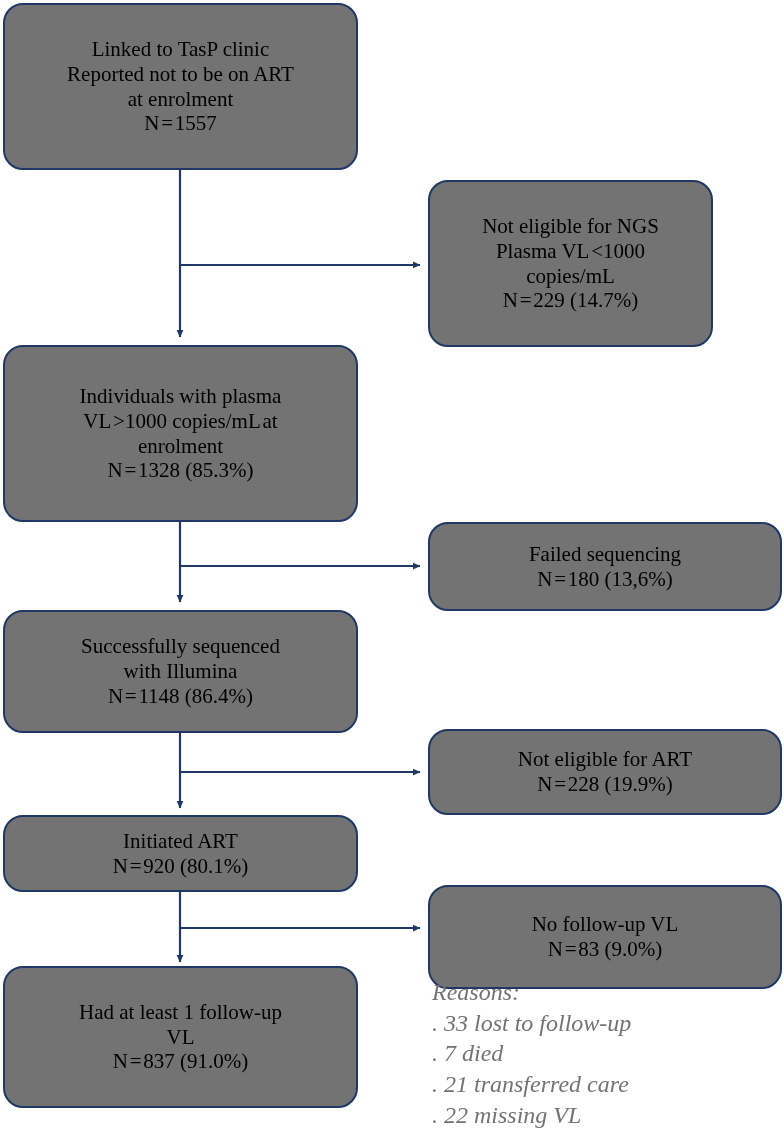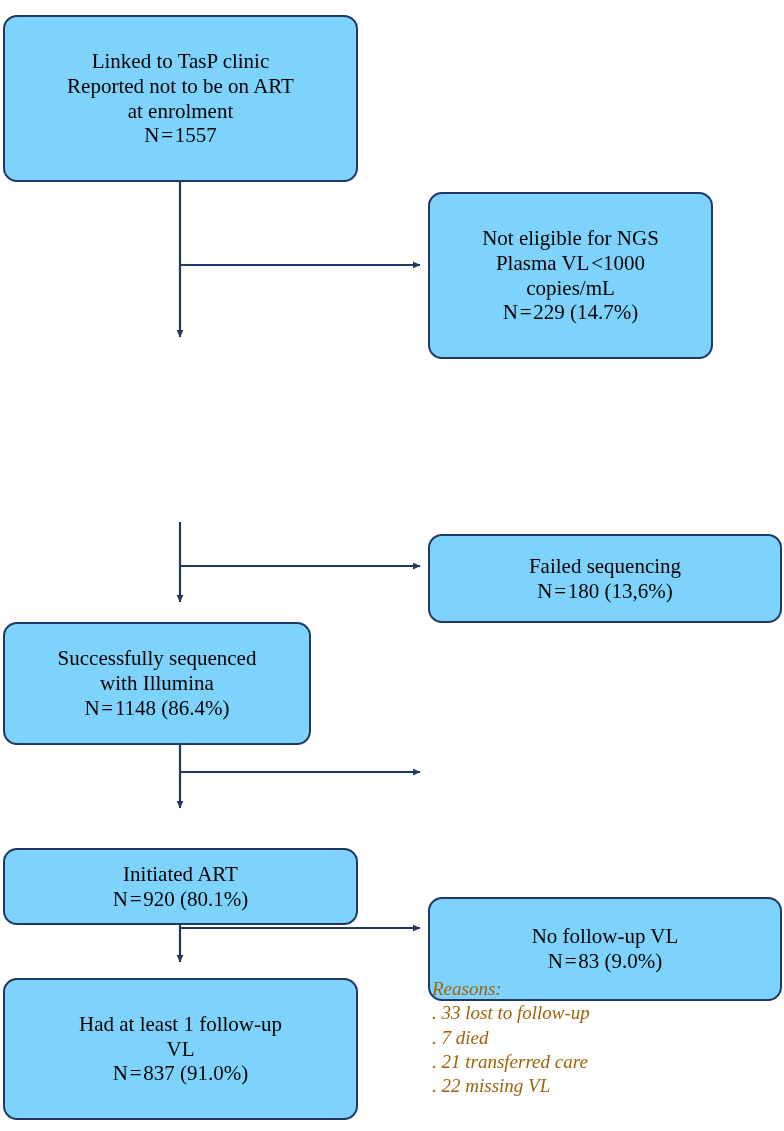--- a/index.html
+++ b/index.html
@@ -19,43 +19,42 @@
     position: absolute;
     left: 0;
     top: 0;
     width: 784px;
     height: 1131px;
   }
   .node {
     position: absolute;
     box-sizing: border-box;
     border: 2px solid #1f3864;
-    border-radius: 14px;
-    background: #7dd3fc;
+    border-radius: 20px;
+    background: #737373;
     display: flex;
     align-items: center;
     justify-content: center;
     text-align: center;
     line-height: 1.18;
     font-size: 21px;
     padding: 4px 8px;
     white-space: pre-line;
-    margin-top: 12px;
   }
   .node-main {
     border-width: 2.5px;
   }
   .reasons {
     position: absolute;
     font-style: italic;
-    font-size: 19px;
+    font-size: 24px;
     line-height: 1.28;
     white-space: pre-line;
     text-align: left;
-    color: #a16207;
+    color: #737373;
   }
   svg.lines {
     position: absolute;
     left: 0;
     top: 0;
     width: 784px;
     height: 1131px;
     pointer-events: none;
   }
 </style>
@@ -87,30 +86,36 @@
   <div class="node node-main" style="left:3px; top:3px; width:355px; height:167px;">Linked to TasP clinic
 Reported not to be on ART
 at enrolment
 N = 1557</div>
 
   <div class="node" style="left:428px; top:180px; width:285px; height:167px;">Not eligible for NGS
 Plasma VL &lt;1000
 copies/mL
 N = 229 (14.7%)</div>
 
+  <div class="node node-main" style="left:3px; top:345px; width:355px; height:177px;">Individuals with plasma
+VL &gt;1000 copies/mL at
+enrolment
+N = 1328 (85.3%)</div>
 
   <div class="node" style="left:428px; top:522px; width:354px; height:89px;">Failed sequencing
 N = 180 (13,6%)</div>
 
-  <div class="node node-main" style="left:3px; top:610px; width:308px; height:123px;">Successfully sequenced
+  <div class="node node-main" style="left:3px; top:610px; width:355px; height:123px;">Successfully sequenced
 with Illumina
 N = 1148 (86.4%)</div>
 
+  <div class="node" style="left:428px; top:729px; width:354px; height:86px;">Not eligible for ART
+N = 228 (19.9%)</div>
 
-  <div class="node node-main" style="left:3px; top:836px; width:355px; height:77px;">Initiated ART
+  <div class="node node-main" style="left:3px; top:815px; width:355px; height:77px;">Initiated ART
 N = 920 (80.1%)</div>
 
   <div class="node" style="left:428px; top:885px; width:354px; height:104px;">No follow-up VL
 N = 83 (9.0%)</div>
 
   <div class="node node-main" style="left:3px; top:966px; width:355px; height:142px;">Had at least 1 follow-up
 VL
 N = 837 (91.0%)</div>
 
   <div class="reasons" style="left:432px; top:977px; width:340px;">Reasons:

